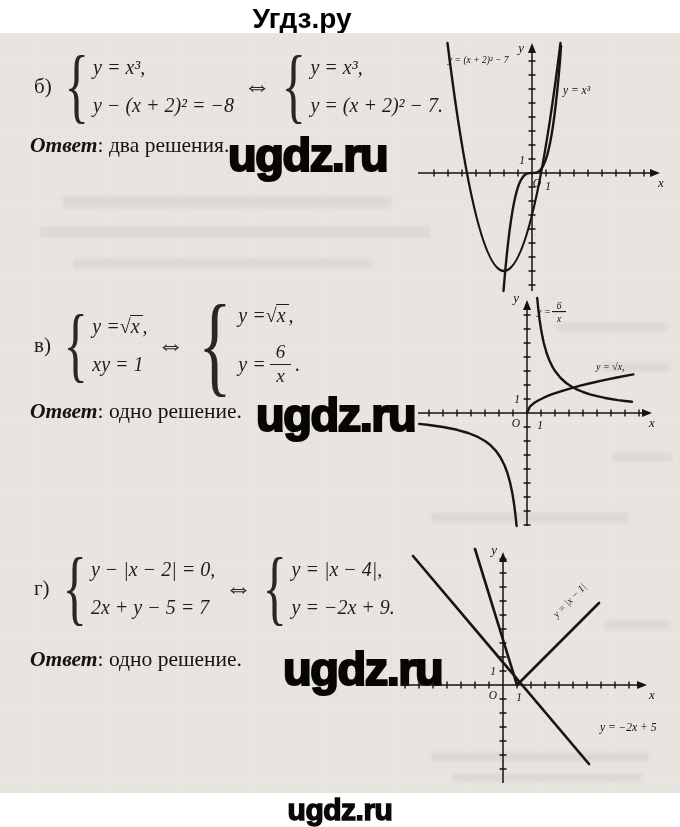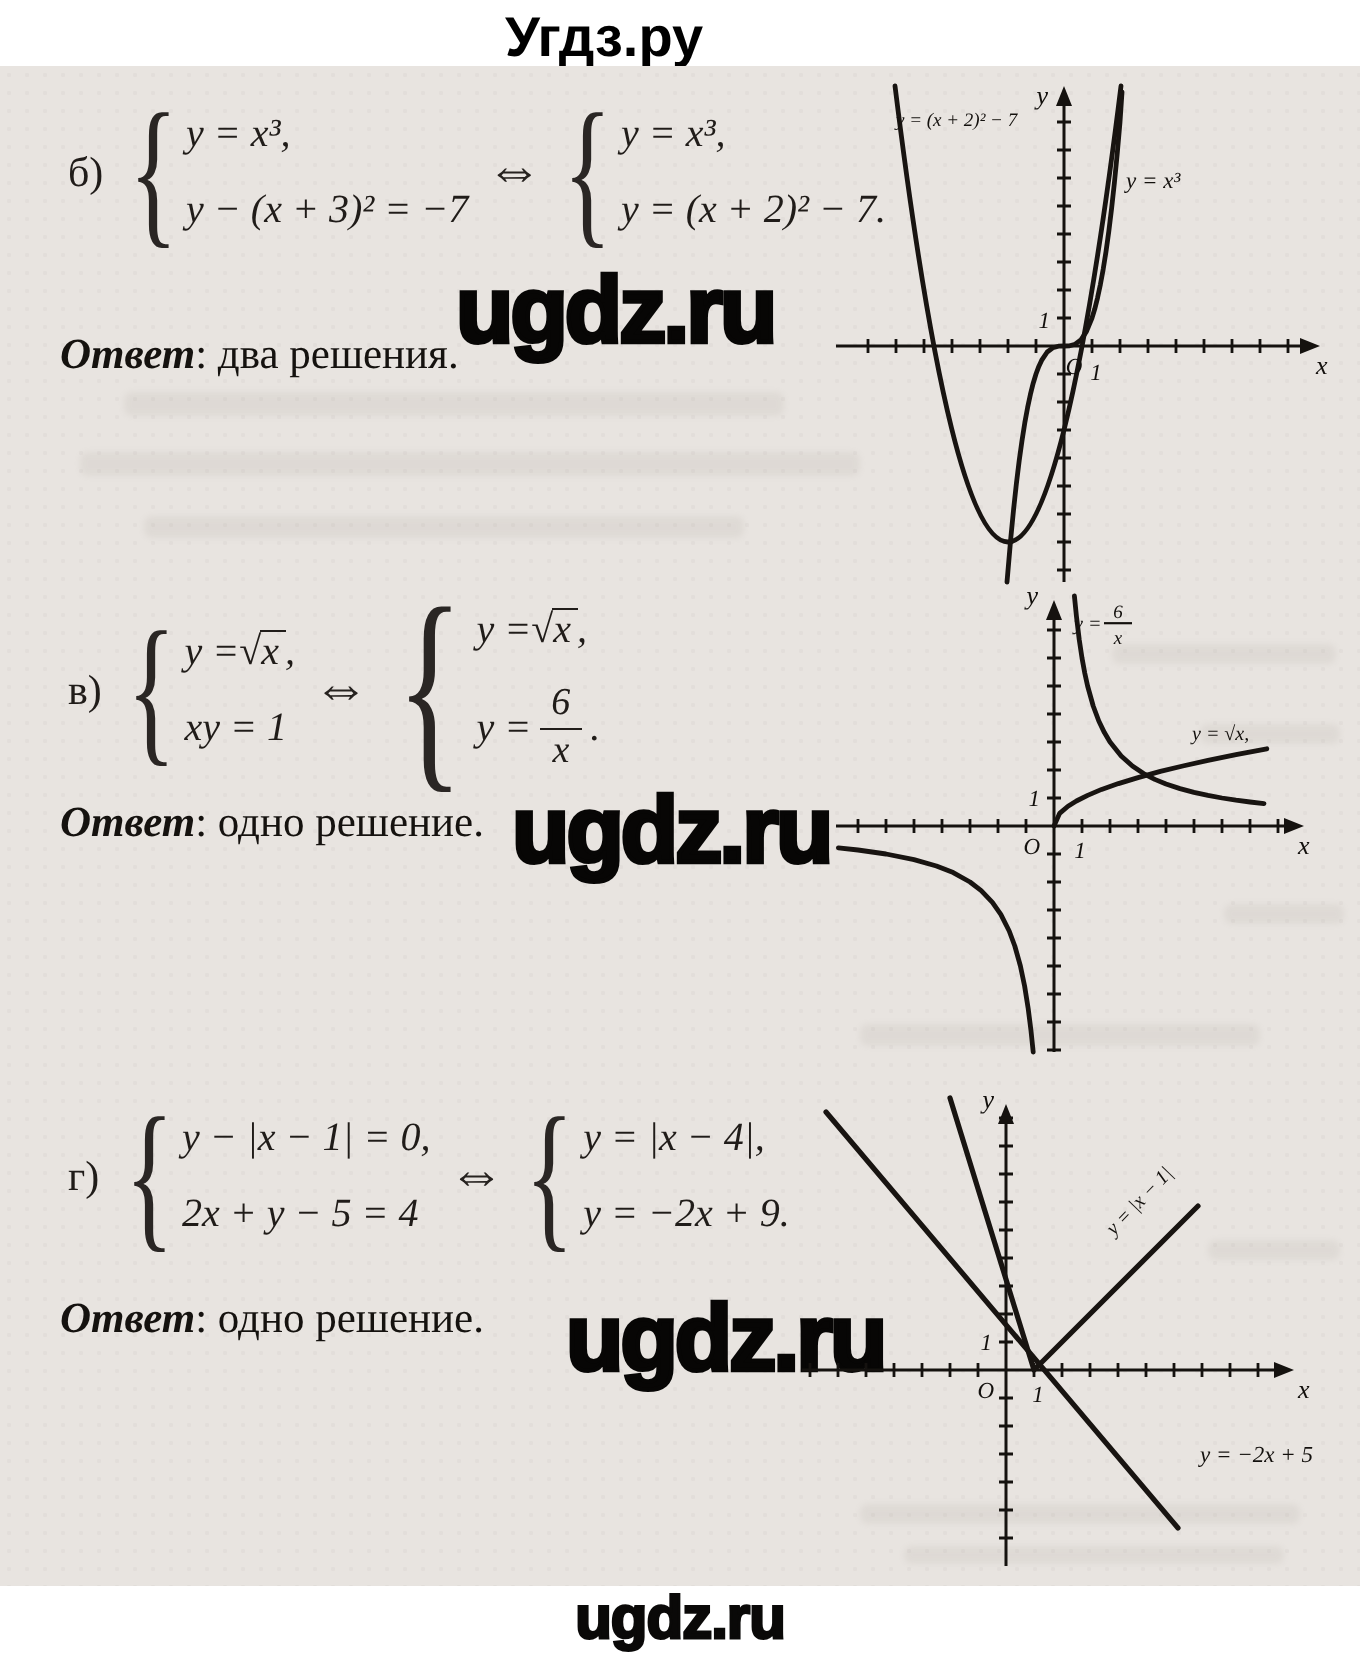--- a/index.html
+++ b/index.html
@@ -64,34 +64,34 @@
   <div class="gb" style="left:604px;top:620px;width:66px;height:10px"></div>
   <div class="gb" style="left:430px;top:752px;width:220px;height:10px"></div>
   <div class="gb" style="left:452px;top:773px;width:190px;height:9px"></div>
 
   <div class="mrow" style="left:34px;top:48px;">
     <span class="sec-label">б)</span>
     <div class="system">
       <span class="brace">{</span>
       <div class="lines">
         <div class="mline">y = x³,</div>
-        <div class="mline">y − (x + 3)² = −7</div>
+        <div class="mline">y − (x + 2)² = −8</div>
       </div>
     </div>
     <span class="iff">⇔</span>
     <div class="system">
       <span class="brace">{</span>
       <div class="lines">
         <div class="mline">y = x³,</div>
         <div class="mline">y = (x + 2)² − 7.</div>
       </div>
     </div>
   </div>
 
-  <div class="answer" style="left:30px;top:133px;margin-top:32px;">
+  <div class="answer" style="left:30px;top:133px;">
     <span class="al">Ответ</span><span>: два решения.</span>
   </div>
 
   <div class="wm" style="left:228px;top:131px;">ugdz.ru</div>
 
   <svg style="left:408px;top:36px;" width="272" height="262" viewBox="0 0 272 262">
     <line class="axis" x1="10" y1="137" x2="246" y2="137"></line>
     <path class="arrow" d="M252,137 L242,133 L242,141 Z"></path>
     <line class="axis" x1="124" y1="255" x2="124" y2="14"></line>
     <path class="arrow" d="M124,7 L120,17 L128,17 Z"></path>
@@ -170,22 +170,22 @@
     <text class="t11" x="120" y="115" text-anchor="end">1</text>
     <text class="t115" x="120" y="139" text-anchor="end">O</text>
     <text class="t11" x="140" y="141" text-anchor="middle">1</text>
   </svg>
 
   <div class="mrow" style="left:34px;top:550px;">
     <span class="sec-label">г)</span>
     <div class="system">
       <span class="brace">{</span>
       <div class="lines">
-        <div class="mline">y − |x − 1| = 0,</div>
-        <div class="mline">2x + y − 5 = 4</div>
+        <div class="mline">y − |x − 2| = 0,</div>
+        <div class="mline">2x + y − 5 = 7</div>
       </div>
     </div>
     <span class="iff">⇔</span>
     <div class="system">
       <span class="brace">{</span>
       <div class="lines">
         <div class="mline">y = |x − 4|,</div>
         <div class="mline">y = −2x + 9.</div>
       </div>
     </div>

